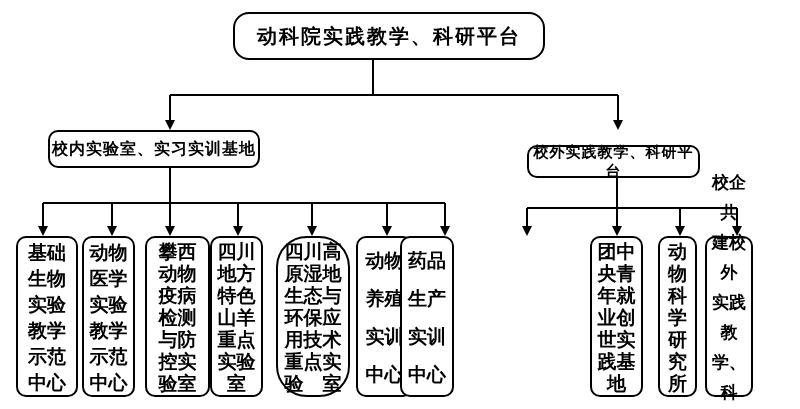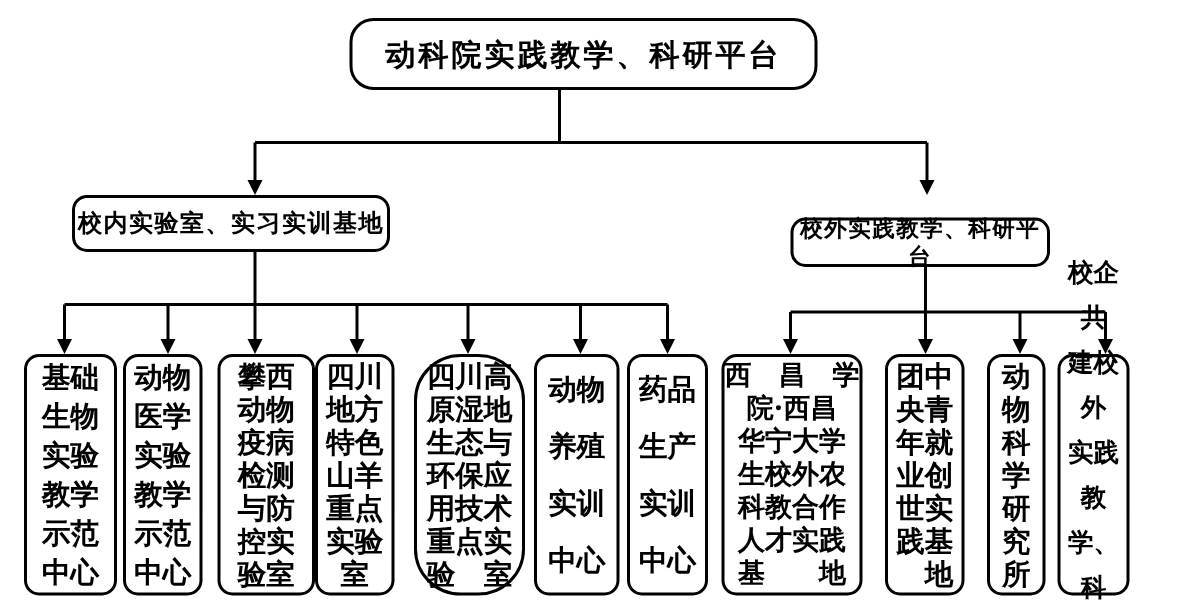--- a/index.html
+++ b/index.html
@@ -166,34 +166,27 @@
 环保应
 用技术
 重点实
 验　室</div>
 
   <div class="node leaf lh38" style="left:356px;width:57px;">动物
 养殖
 实训
 中心</div>
 
-  <div class="node leaf lh38" style="left:418px;width:54px;">药品
+  <div class="node leaf lh38" style="left:400px;width:54px;">药品
 生产
 实训
 中心</div>
 
-  <div class="node leaf lh22 fs18" style="left:481px;width:94px;">西　昌　学
-院·西昌
-华宁大学
-生校外农
-科教合作
-人才实践
-基　　地</div>
-
-  <div class="node leaf lh22" style="left:590px;width:53px;text-align:right;">团中
+
+  <div class="node leaf lh22" style="left:590px;width:53px;">团中
 央青
 年就
 业创
 世实
 践基
 地</div>
 
   <div class="node leaf lh22" style="left:658px;width:39px;">动
 物
 科

